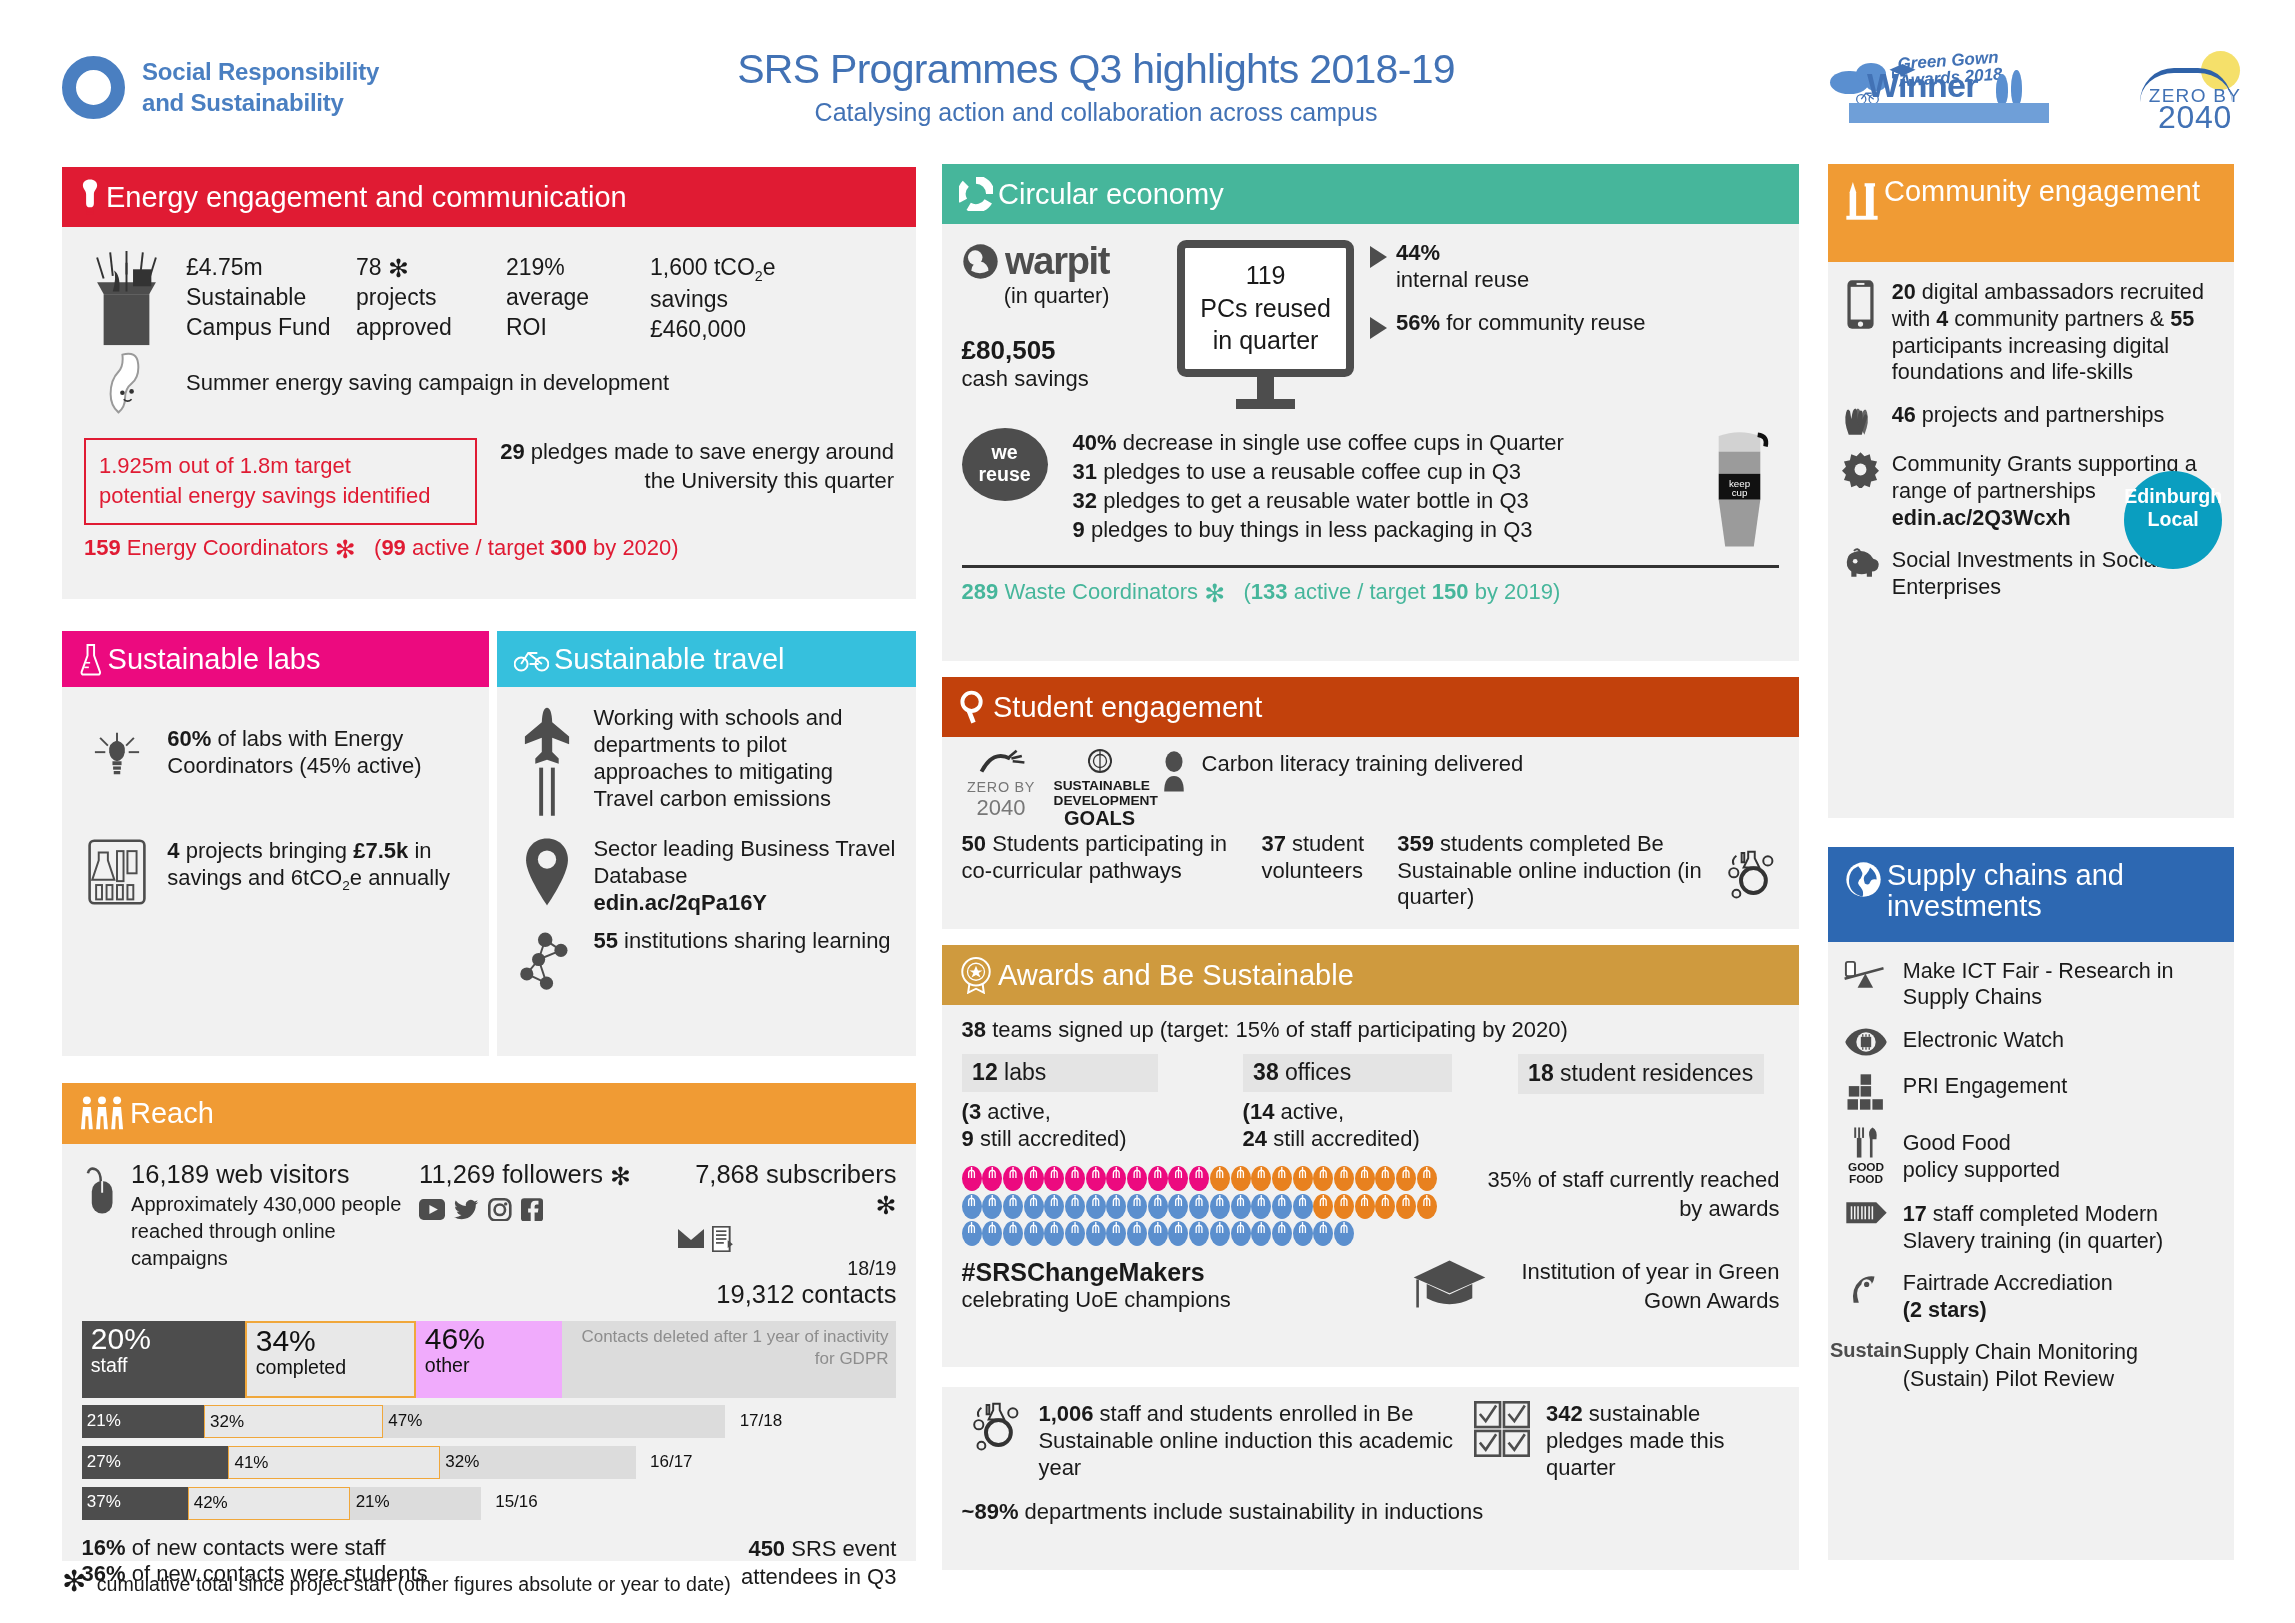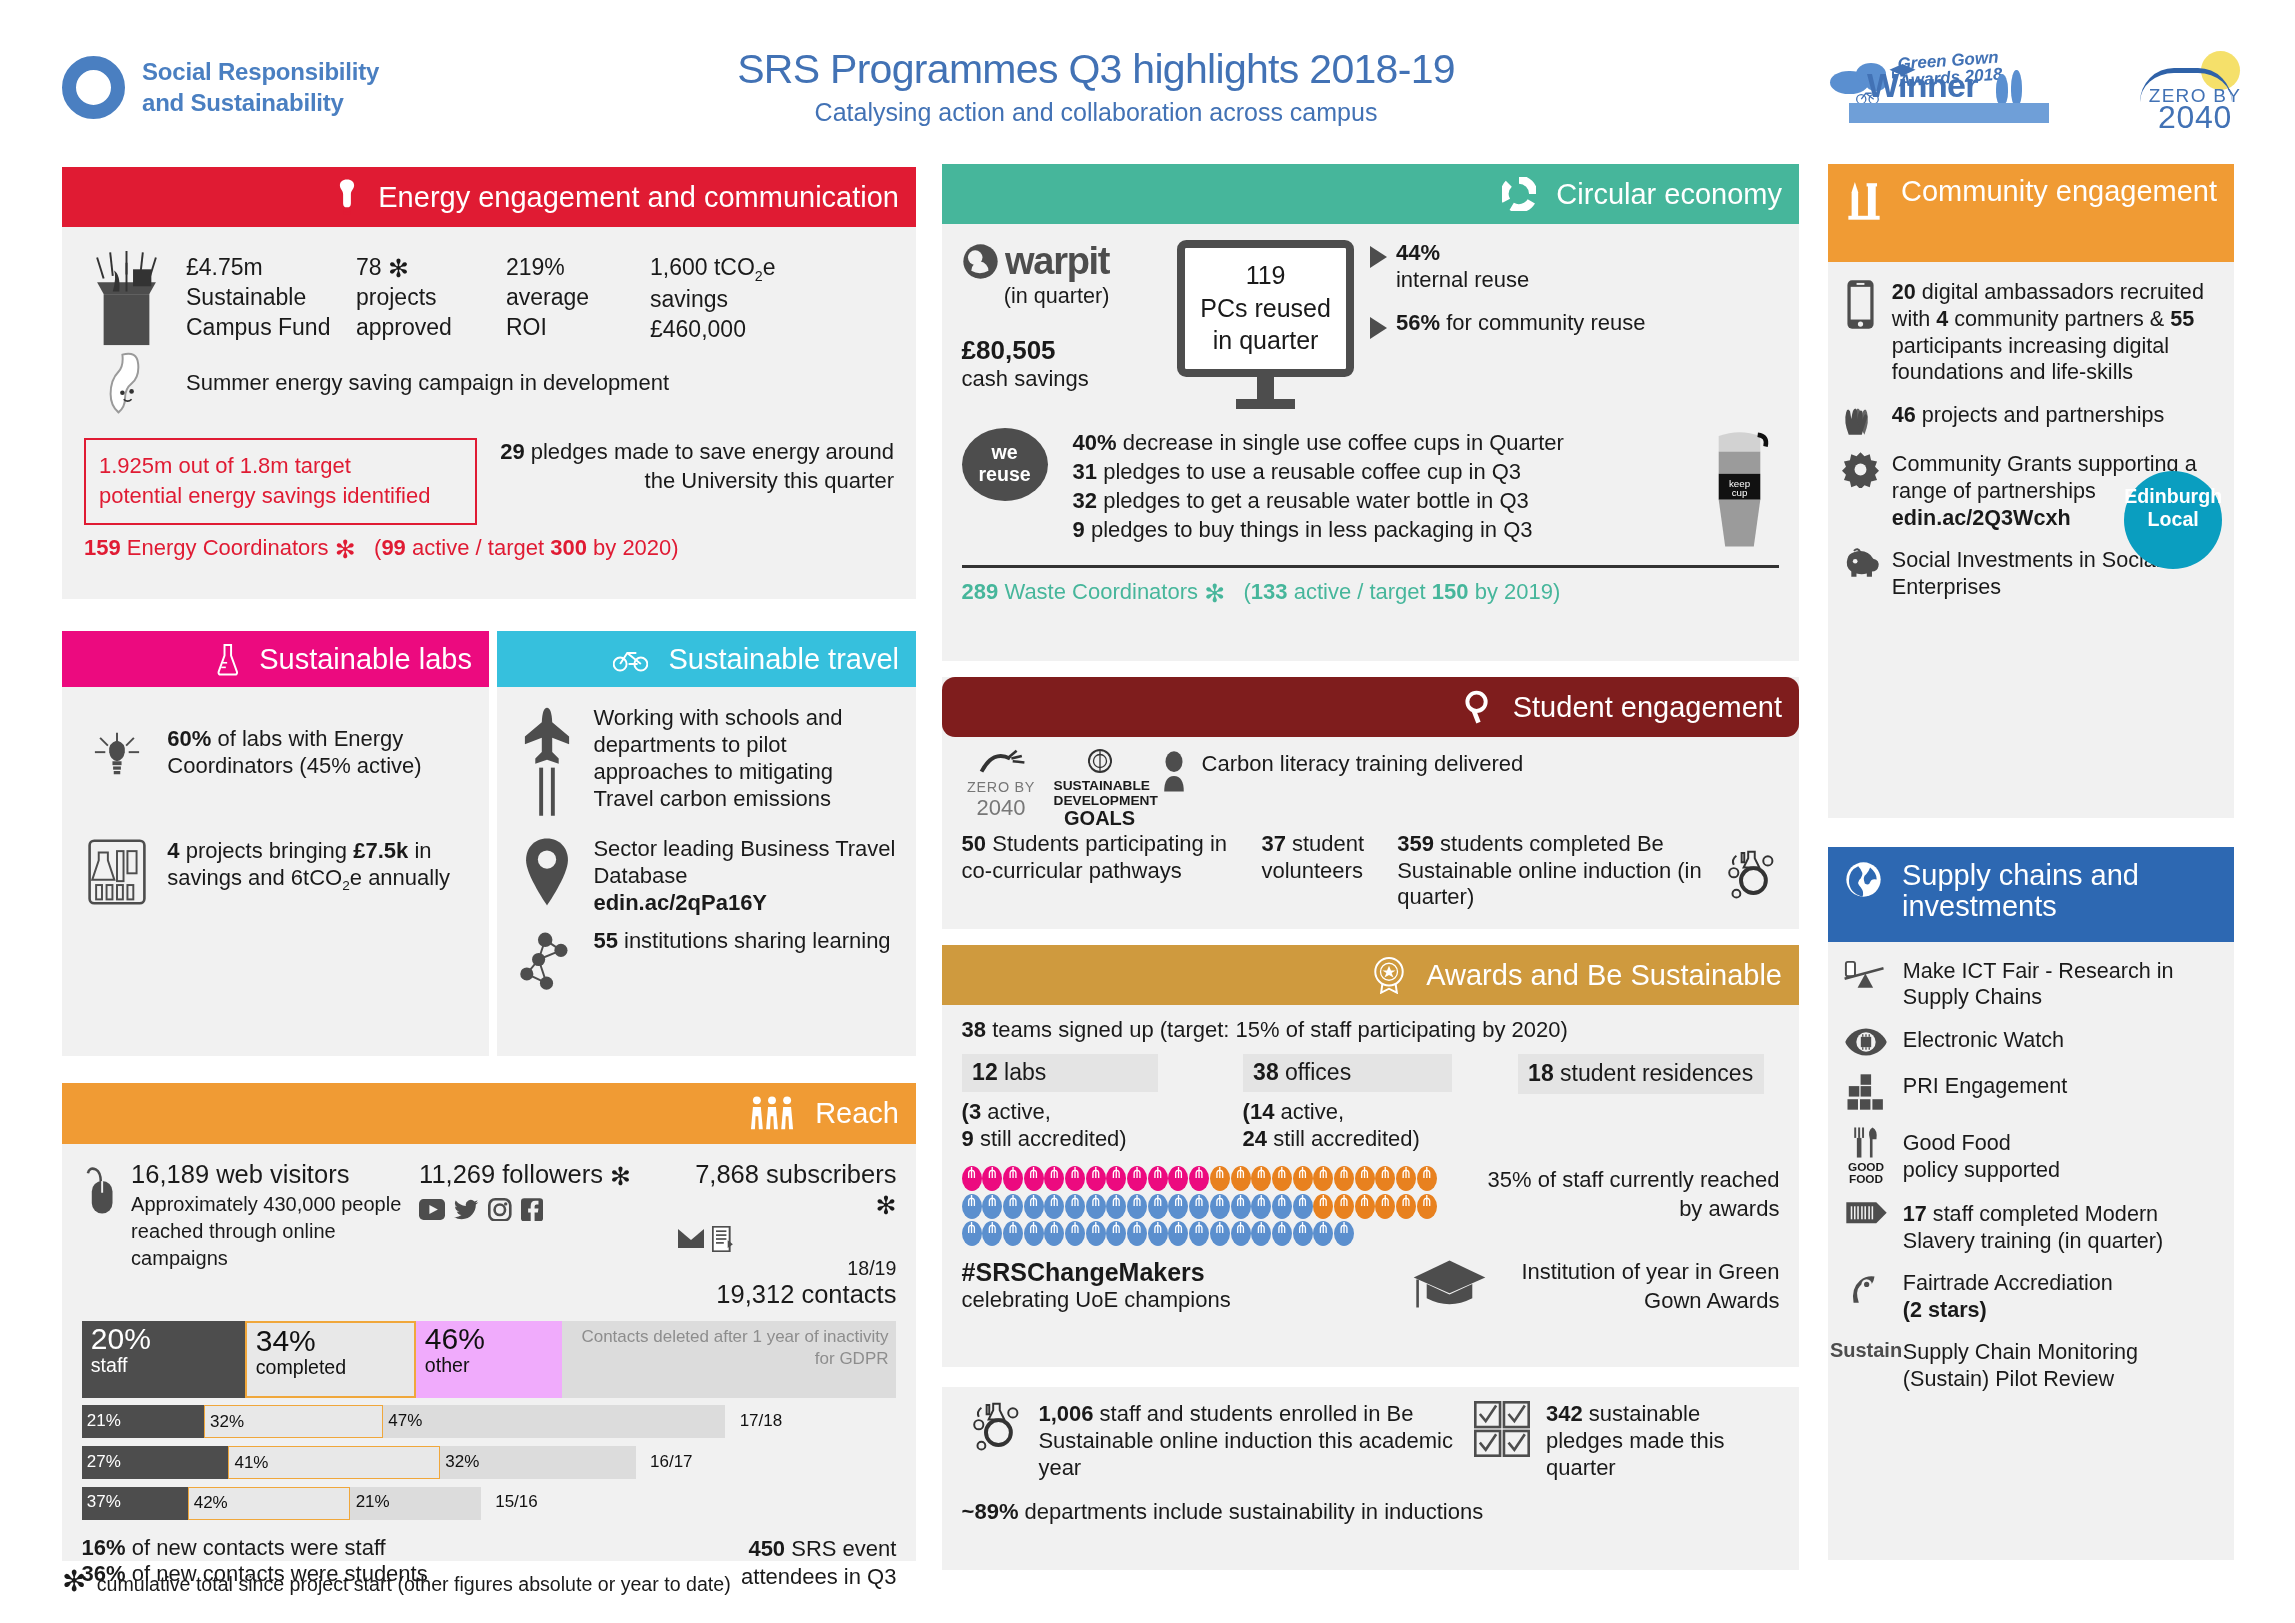--- a/index.html
+++ b/index.html
@@ -25,26 +25,26 @@
 
   .zb-badge { position:absolute; left:2133px; top:51px; width:124px; height:72px; color:#4272b5; text-align:center; }
   .zb-sun { position:absolute; right:17px; top:0px; width:39px; height:39px; border-radius:50%; background:#f5e06a; }
   .zb-arc { position:absolute; left:6.5px; top:17px; width:92px; height:34px;
             border-top:5.9px solid #2f62a8; border-radius:79px 79px 0 0; }
   .zb-l1 { position:absolute; left:0; top:34px; width:100%; font-size:19px; letter-spacing:1.3px; font-weight:300; }
   .zb-l2 { position:absolute; left:0; top:48px; width:100%; font-size:32px; font-weight:300; letter-spacing:0.7px; }
 
   
   .panel { position:absolute; background:#f1f1f1; }
-  .phead { display:flex; align-items:center; gap:20px; padding:0 17px; color:#fff;justify-content:flex-end; }
+  .phead { display:flex; align-items:center; gap:5px; padding:0 17px; color:#fff; }
   .phead .ptitle { font-size:29px; font-weight:300; line-height:1.06; }
   .pbody { padding:14.4px 19.6px; }
 
   .c-red{background:#e01b33;} .c-pink{background:#ec0a7f;} .c-cyan{background:#36c0dd;}
-  .c-orange{background:#f09b34;} .c-teal{background:#46b69b;} .c-purple{background:#7f1d1d;border-radius:13px;}
+  .c-orange{background:#f09b34;} .c-teal{background:#46b69b;} .c-purple{background:#c2410c;}
   .c-gold{background:#cf9a3e;} .c-blue{background:#2d68b2;}
 
   .t-red{color:#e01b33;} .t-teal{color:#46b69b;}
 
   .ico { flex:0 0 auto; display:flex; align-items:center; justify-content:center; }
 
   .stat { font-size:22px; line-height:1.22; }
   .stat b { font-weight:bold; }
   .big { font-size:25.5px; }
   sub { font-size:.62em; }

